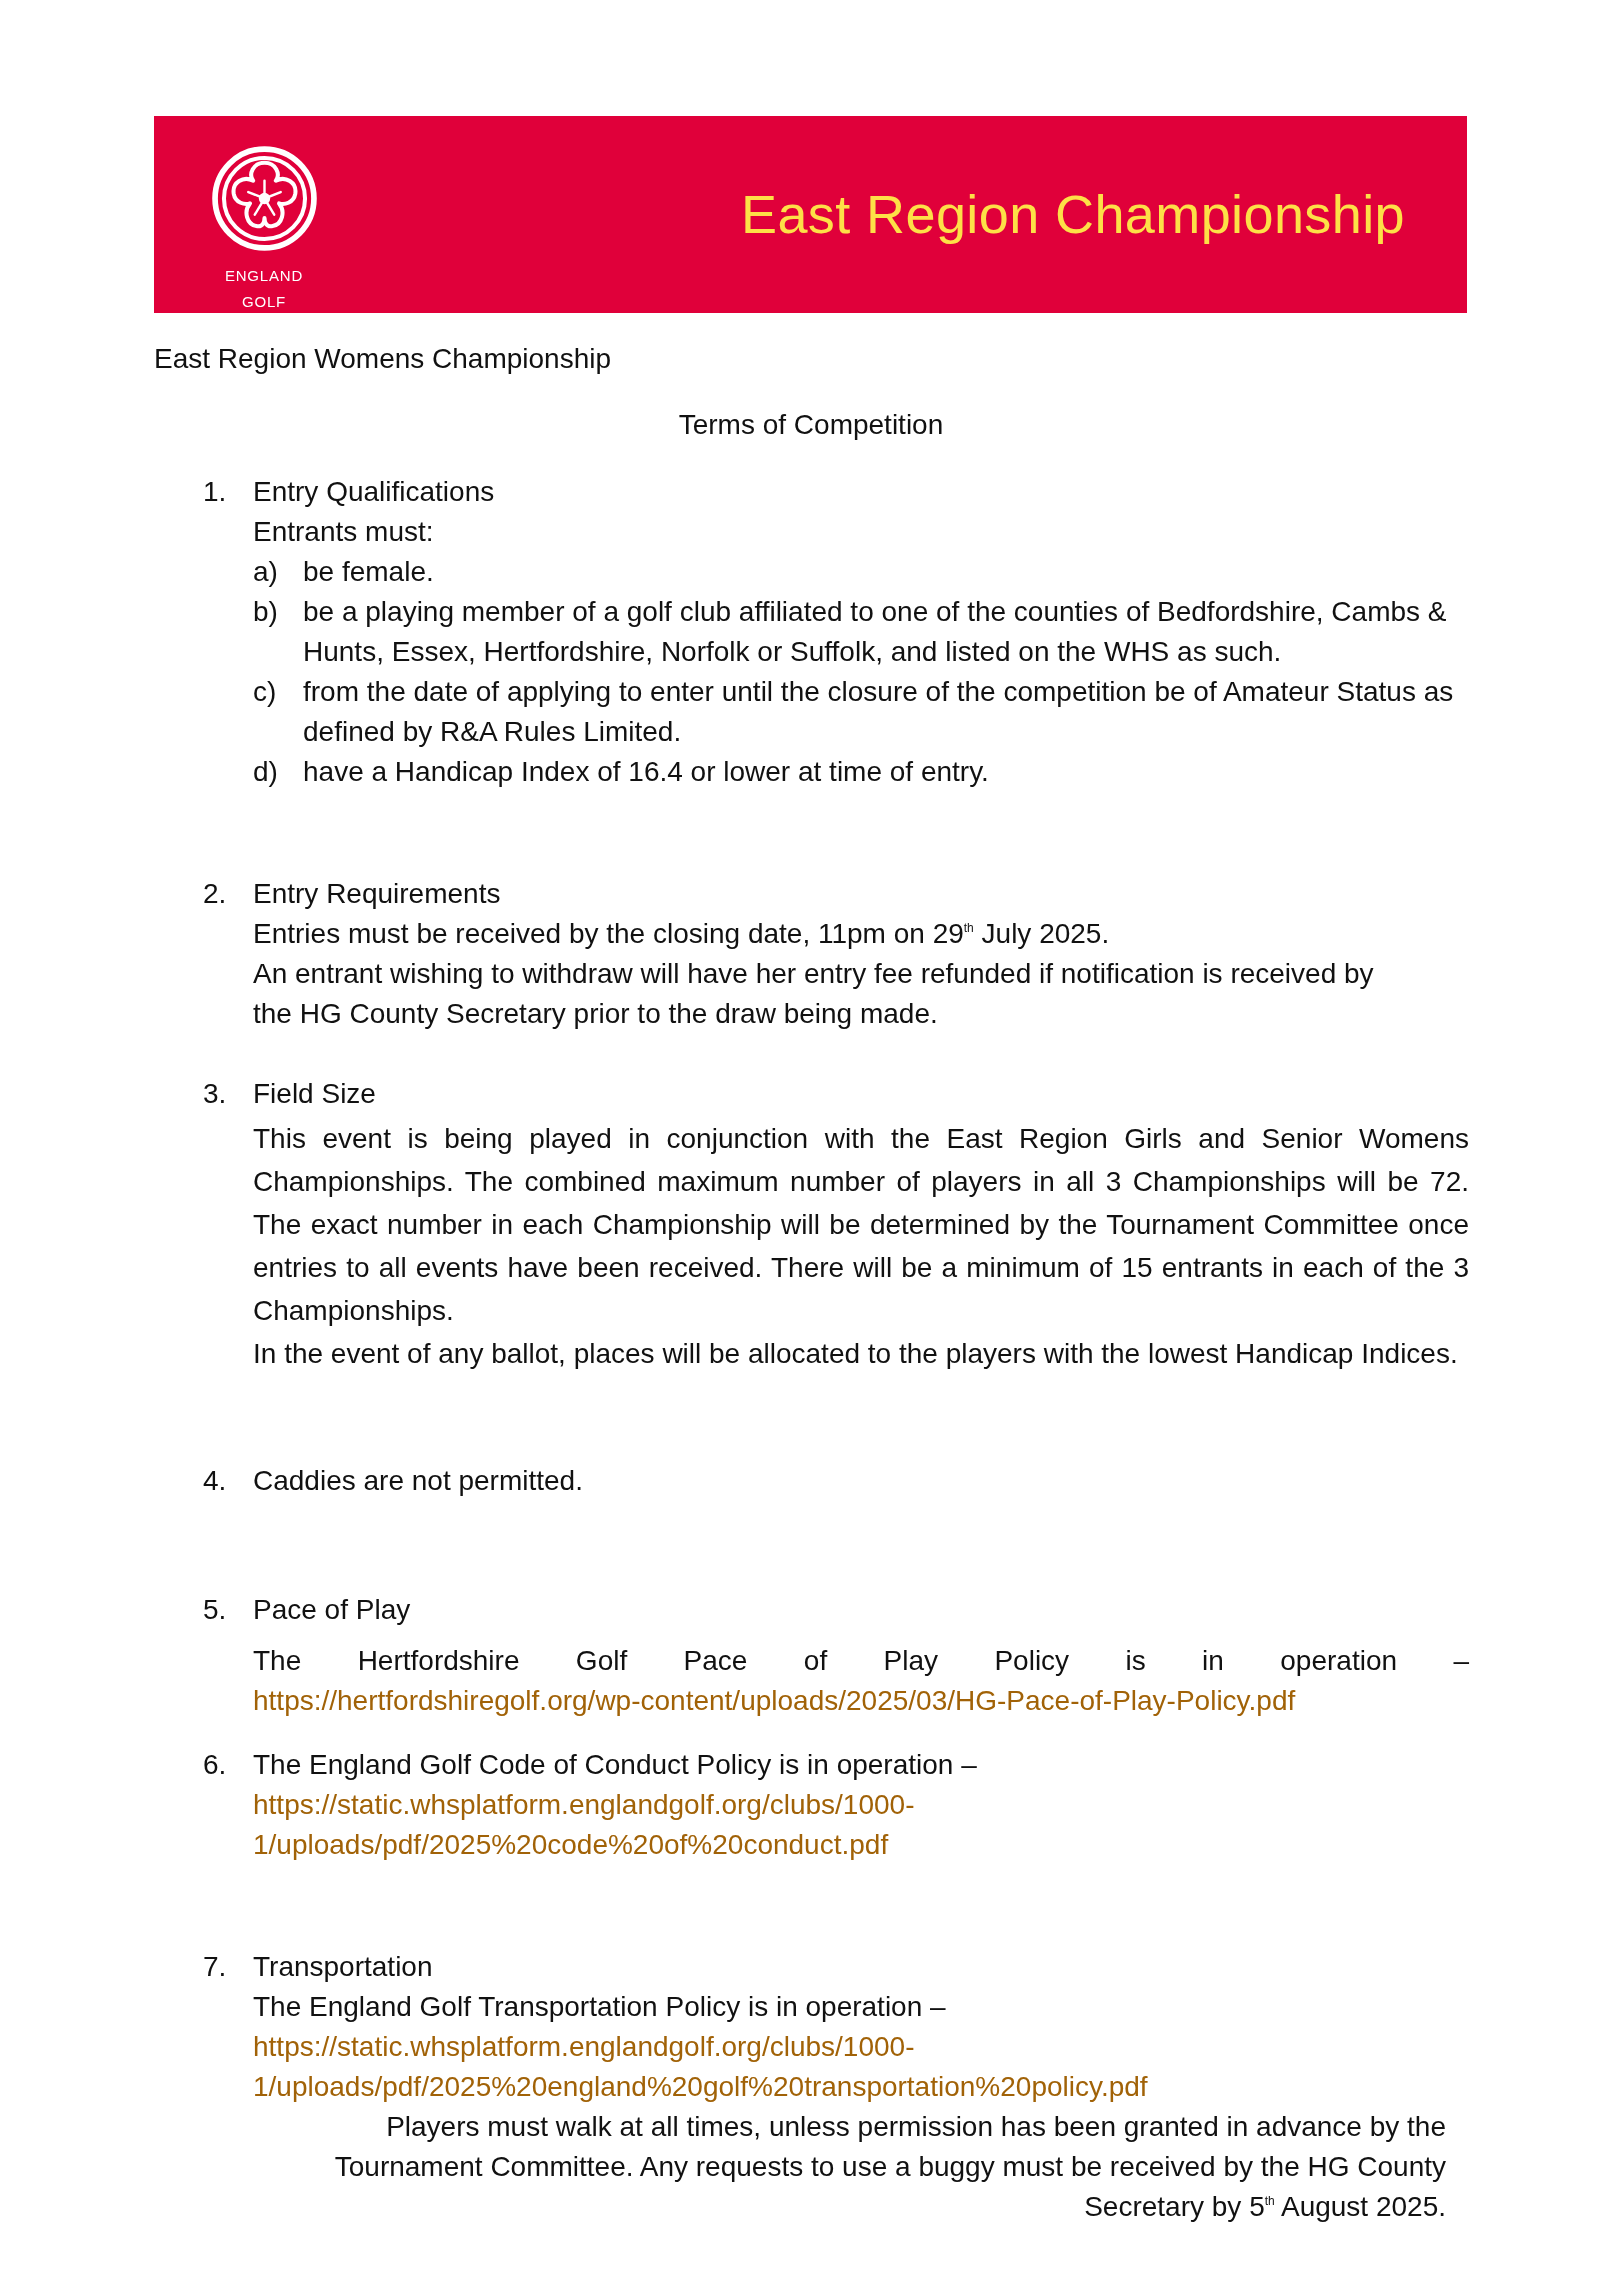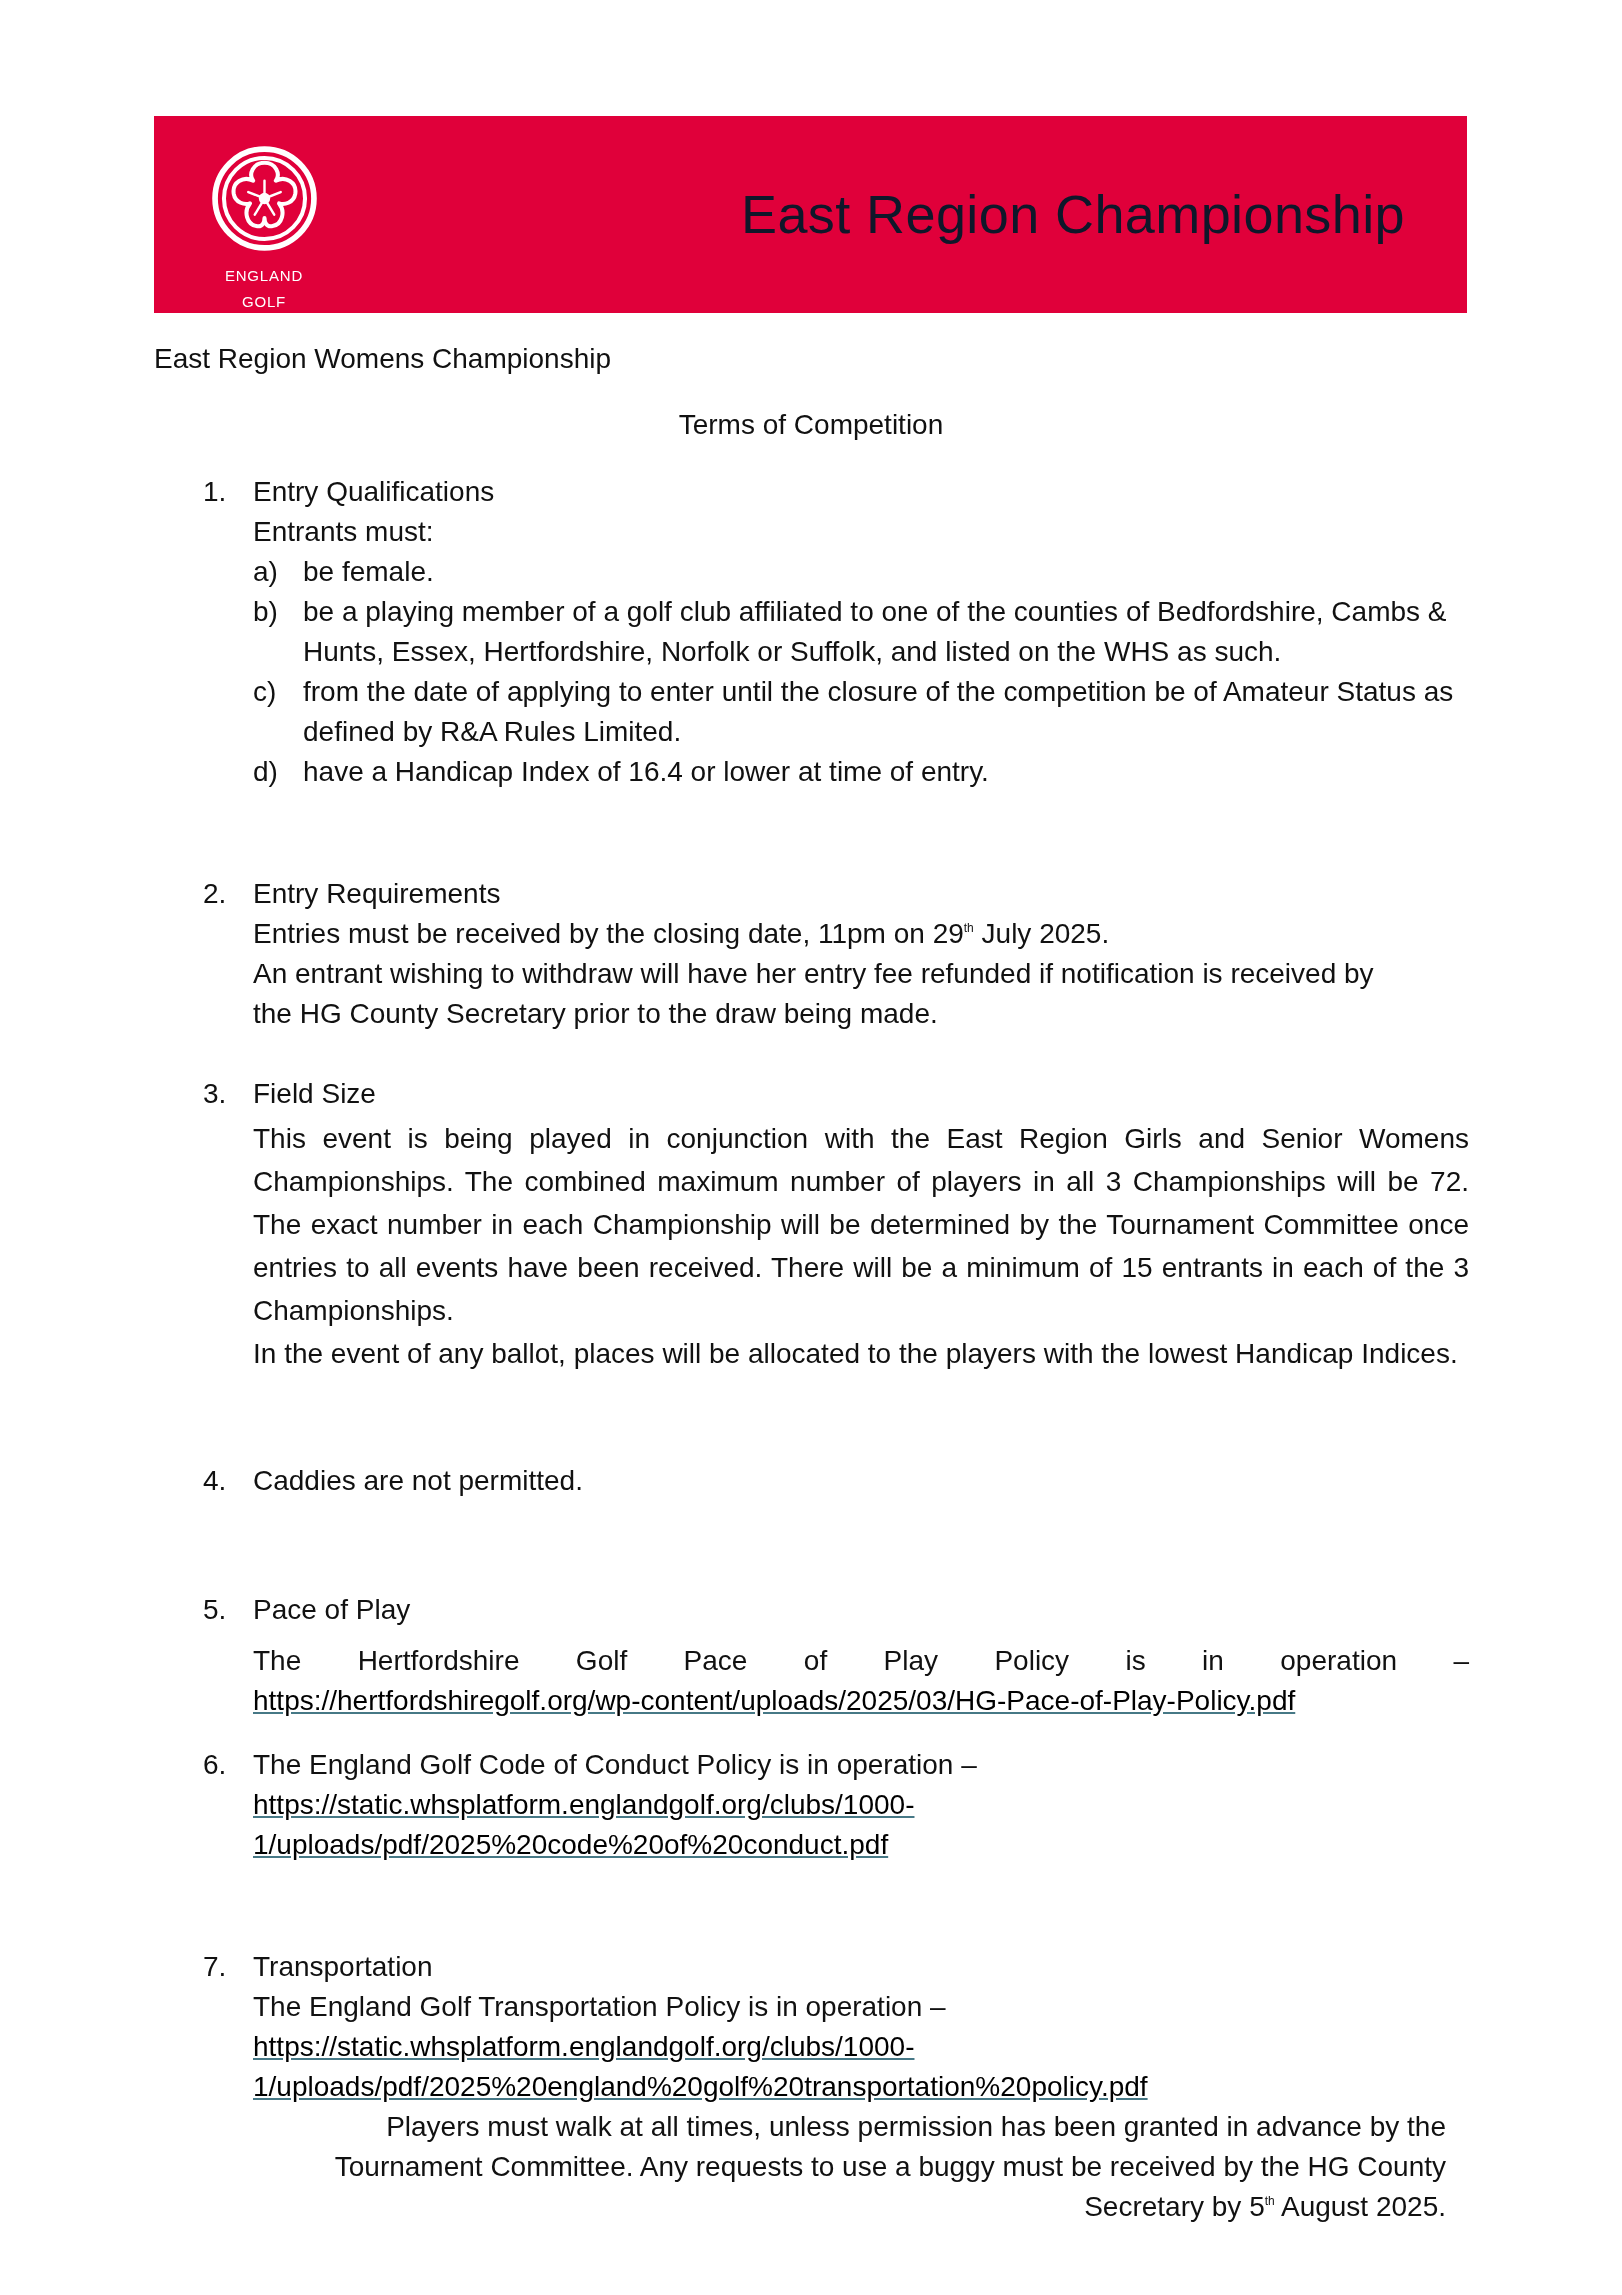--- a/index.html
+++ b/index.html
@@ -5,38 +5,38 @@
   html, body { margin: 0; padding: 0; background: #ffffff; }
   body { width: 1623px; height: 2295px; position: relative; overflow: hidden;
          font-family: "Liberation Sans", "DejaVu Sans", sans-serif; color: #111111; }
   .page { position: absolute; left: 0; top: 0; width: 1623px; height: 2295px; }
 
   .banner { position: absolute; left: 154px; top: 116px; width: 1313px; height: 197px;
             background: #e0003a; overflow: hidden; }
   .logo { position: absolute; left: 49px; top: 29px; width: 122px; text-align: center; color: #fff; }
   .logo svg { display: block; margin: 0 auto; }
   .logo-text { font-size: 15px; line-height: 26px; letter-spacing: 0.8px; margin-top: 11.4px; color: #fff; }
-  .banner-title { position: absolute; right: 62px; top: 67px; font-size: 54px; color: #0f172a;
+  .banner-title { position: absolute; right: 62px; top: 67px; font-size: 54px; color: #fde047;
                   letter-spacing: 0.4px; white-space: nowrap; }
 
   .doc { position: absolute; left: 154px; top: 339px; width: 1314px; font-size: 28px; line-height: 40px; }
   .p-line { margin: 0; }
   .title-line { margin-top: 0; }
   .terms-line { margin-top: 26px; text-align: center; }
 
   .sections { position: absolute; left: 203px; width: 1266px; }
   .sec { position: absolute; left: 0; width: 1266px; font-size: 28px; line-height: 40px; }
   .sec-num { position: absolute; left: 0; top: 0; }
   .sec-body { margin-left: 50px; }
   .sec-head { display: block; }
   .sub { position: relative; padding-left: 50px; }
   .sub-letter { position: absolute; left: 0; top: 0; }
   .justify { text-align: justify; text-align-last: justify; }
   .justify-normal { text-align: justify; }
-  a.link { color: #000000; text-decoration: underline; text-decoration-color: #467886; word-break: break-all; }
+  a.link { color: #a16207; text-decoration-color: #467886; word-break: break-all; }
   sup { font-size: 12px; line-height: 0; vertical-align: 11.4px; }
   .nowrap { white-space: nowrap; }
 </style>
 </head>
 <body>
 
 <div class="page">
 
   <div class="banner">
     <div class="logo">

